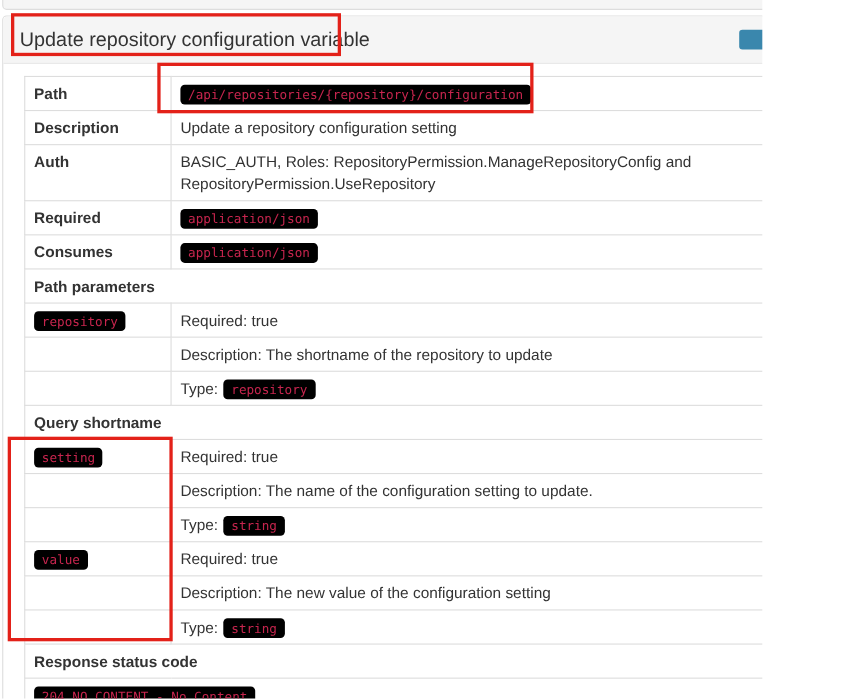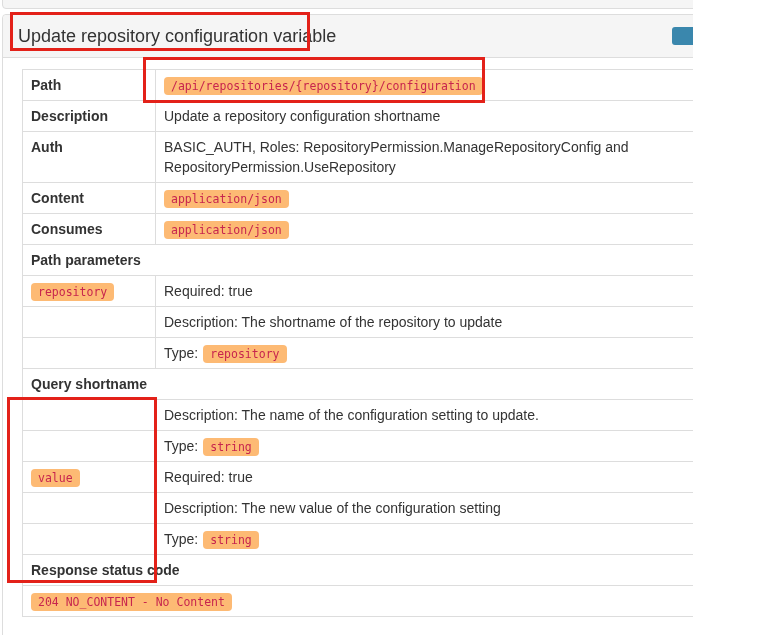--- a/index.html
+++ b/index.html
@@ -41,21 +41,21 @@
     border: 1px solid #ddd; padding: 5px 8px; vertical-align: top;
     line-height: 20px; font-size: 14px; color: #333;
   }
   td.label-col { width: 133px; font-weight: bold; }
   td.name-col  { width: 133px; font-weight: normal; }
   td.section-header { font-weight: bold; }
 
   code.chip {
     font-family: "DejaVu Sans Mono", monospace;
     font-size: 11.5px; line-height: 18px;
-    color: #c7254e; background: #fdba74;
+    color: #c7254e; background: #000000;
     padding: 2px 7px; border-radius: 4px; white-space: nowrap;
   }
   .type-prefix { margin-right: 5px; text-align: center; }
 
   
   .ann { position: absolute; border: 3px solid #e32119; z-index: 10; pointer-events: none; }
   .ann-title  { left: 10px;  top: 12px;  width: 300px; height: 39px; }
   .ann-path   { left: 143px; top: 57px;  width: 342px; height: 46px; }
   .ann-params { left: 7px;   top: 397px; width: 150px; height: 186px; }
 </style>
@@ -75,28 +75,28 @@
     </div>
     <div class="panel-body">
       <table class="api">
         <tbody>
             <tr>
           <td class="label-col">Path</td>
           <td><code class="chip">/api/repositories/{repository}/configuration</code></td>
         </tr>
         <tr>
           <td class="label-col">Description</td>
-          <td>Update a repository configuration shortname</td>
+          <td>Update a repository configuration setting</td>
         </tr>
         <tr>
           <td class="label-col">Auth</td>
           <td>BASIC_AUTH, Roles: RepositoryPermission.ManageRepositoryConfig and RepositoryPermission.UseRepository</td>
         </tr>
         <tr>
-          <td class="label-col">Content</td>
+          <td class="label-col">Required</td>
           <td><code class="chip">application/json</code></td>
         </tr>
         <tr>
           <td class="label-col">Consumes</td>
           <td><code class="chip">application/json</code></td>
         </tr>
 
         <tr>
           <td class="section-header" colspan="2">Path parameters</td>
         </tr>
@@ -108,20 +108,24 @@
           <td class="name-col"></td>
           <td>Description: The shortname of the repository to update</td>
         </tr>
         <tr>
           <td class="name-col"></td>
           <td><span class="type-prefix">Type:</span><code class="chip">repository</code></td>
         </tr>
 
         <tr>
           <td class="section-header" colspan="2">Query shortname</td>
+        </tr>
+        <tr>
+          <td class="name-col"><code class="chip">setting</code></td>
+          <td>Required: true</td>
         </tr>
         <tr>
           <td class="name-col"></td>
           <td>Description: The name of the configuration setting to update.</td>
         </tr>
         <tr>
           <td class="name-col"></td>
           <td><span class="type-prefix">Type:</span><code class="chip">string</code></td>
         </tr>
         <tr>

